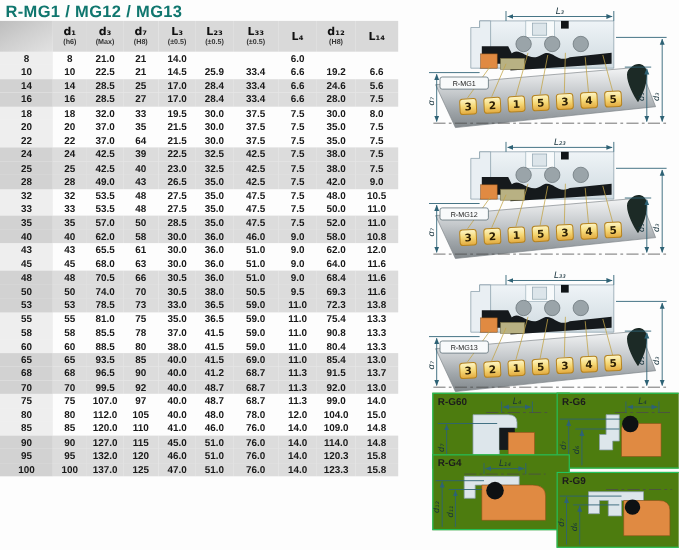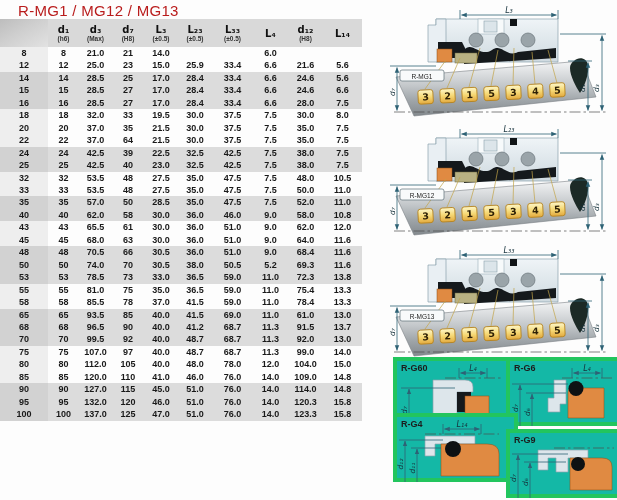--- a/index.html
+++ b/index.html
@@ -1,41 +1,41 @@
 <!DOCTYPE html>
 <html><head>
 <meta charset="utf-8">
 <style>
   html,body { margin:0; padding:0; }
   body { width:617px; height:500px; position:relative; overflow:hidden;
          background:#fdfdfd; font-family:"Liberation Sans", sans-serif; }
 
   
   .tblwrap { position:absolute; left:0; top:0; width:392px; }
-  .title { font-size:15px; font-weight:normal; color:#b91c1c; margin:2px 0 1px 18px;
+  .title { font-size:15px; font-weight:bold; color:#0f766e; margin:2px 0 1px 5px;
            letter-spacing:.3px; height:16px; }
   table { border-collapse:collapse; table-layout:fixed; width:362px; }
   thead th { background:#d9d9d9; height:28px; padding:0; vertical-align:middle; text-align:center; }
   th.corner { background:linear-gradient(to bottom right,#bdbdbd 0%,#cfcfcf 45%,#e2e2e2 100%); }
   .th-name { font-family:"DejaVu Sans",sans-serif; font-weight:bold; font-size:10px; color:#111; line-height:11px; }
   .th-tol  { font-size:6.5px; font-weight:bold; color:#333; line-height:7px; }
   tbody td { height:12.45px; line-height:12.45px; padding:0; text-align:center;
              font-size:9px; font-weight:bold; color:#191919; white-space:nowrap;
              font-family:"Liberation Sans",sans-serif; }
   tr.band td { background:#dcdcdc; }
   tbody td:first-child { background:rgba(0,0,0,0.06); }
   tr.band td:first-child { background:#d2d2d2; }
 
   
   .rp { position:absolute; left:390px; top:0; width:227px; height:500px; }
   .diag { position:absolute; left:0; width:222px; height:114px; }
   #diag0 { top:4px; } #diag1 { top:123px; } #diag2 { top:244px; }
 
-  .panel { position:absolute; width:125px; height:69px; background:#14b8a6;
-           border:4px solid #22c55e; box-sizing:border-box; }
+  .panel { position:absolute; width:125px; height:69px; background:#4d7c0f;
+           border:1px solid #22c55e; box-sizing:border-box; }
   #pG60 { left:3px;  top:357px; } #pG6 { left:116px; top:357px;padding-left:46px; }
   #pG4  { left:3px;  top:413px; } #pG9 { left:116px; top:429px; }
   .plabel { position:absolute; left:4px; top:2px; font-size:9px; font-weight:bold; color:#1c1c1c; }
   .panel svg { position:absolute; left:0; top:1px; }
 
   
   .dim line { stroke:#2e6275; stroke-width:0.8; }
   .ext { stroke:#2e6275; stroke-width:0.6; }
   .dim-t { font:italic 8px "DejaVu Sans",sans-serif; fill:#16323c; text-anchor:middle; }
   .dim-ts { font:italic 7.5px "DejaVu Sans",sans-serif; fill:#16323c; text-anchor:middle; }
@@ -132,56 +132,44 @@
           <td>21.0</td>
           <td>21</td>
           <td>14.0</td>
           <td></td>
           <td></td>
           <td>6.0</td>
           <td></td>
           <td></td>
         </tr>
         <tr>
-          <td>12</td>
-          <td>12</td>
-          <td>25.0</td>
-          <td>23</td>
-          <td>15.0</td>
+          <td>10</td>
+          <td>10</td>
+          <td>22.5</td>
+          <td>21</td>
+          <td>14.5</td>
           <td>25.9</td>
           <td>33.4</td>
           <td>6.6</td>
-          <td>21.6</td>
-          <td>5.6</td>
+          <td>19.2</td>
+          <td>6.6</td>
         </tr>
         <tr class="band">
           <td>14</td>
           <td>14</td>
           <td>28.5</td>
           <td>25</td>
           <td>17.0</td>
           <td>28.4</td>
           <td>33.4</td>
           <td>6.6</td>
           <td>24.6</td>
           <td>5.6</td>
         </tr>
         <tr class="band">
-          <td>15</td>
-          <td>15</td>
-          <td>28.5</td>
-          <td>27</td>
-          <td>17.0</td>
-          <td>28.4</td>
-          <td>33.4</td>
-          <td>6.6</td>
-          <td>24.6</td>
-          <td>6.6</td>
-        </tr>
-        <tr class="band">
           <td>16</td>
           <td>16</td>
           <td>28.5</td>
           <td>27</td>
           <td>17.0</td>
           <td>28.4</td>
           <td>33.4</td>
           <td>6.6</td>
           <td>28.0</td>
           <td>7.5</td>
@@ -238,20 +226,32 @@
           <td>25</td>
           <td>25</td>
           <td>42.5</td>
           <td>40</td>
           <td>23.0</td>
           <td>32.5</td>
           <td>42.5</td>
           <td>7.5</td>
           <td>38.0</td>
           <td>7.5</td>
+        </tr>
+        <tr class="band">
+          <td>28</td>
+          <td>28</td>
+          <td>49.0</td>
+          <td>43</td>
+          <td>26.5</td>
+          <td>35.0</td>
+          <td>42.5</td>
+          <td>7.5</td>
+          <td>42.0</td>
+          <td>9.0</td>
         </tr>
         <tr>
           <td>32</td>
           <td>32</td>
           <td>53.5</td>
           <td>48</td>
           <td>27.5</td>
           <td>35.0</td>
           <td>47.5</td>
           <td>7.5</td>
@@ -331,21 +331,21 @@
           <td>11.6</td>
         </tr>
         <tr class="band">
           <td>50</td>
           <td>50</td>
           <td>74.0</td>
           <td>70</td>
           <td>30.5</td>
           <td>38.0</td>
           <td>50.5</td>
-          <td>5.2</td>
+          <td>9.5</td>
           <td>69.3</td>
           <td>11.6</td>
         </tr>
         <tr class="band">
           <td>53</td>
           <td>53</td>
           <td>78.5</td>
           <td>73</td>
           <td>33.0</td>
           <td>36.5</td>
@@ -368,33 +368,45 @@
         </tr>
         <tr>
           <td>58</td>
           <td>58</td>
           <td>85.5</td>
           <td>78</td>
           <td>37.0</td>
           <td>41.5</td>
           <td>59.0</td>
           <td>11.0</td>
-          <td>78.4</td>
+          <td>90.8</td>
+          <td>13.3</td>
+        </tr>
+        <tr>
+          <td>60</td>
+          <td>60</td>
+          <td>88.5</td>
+          <td>80</td>
+          <td>38.0</td>
+          <td>41.5</td>
+          <td>59.0</td>
+          <td>11.0</td>
+          <td>80.4</td>
           <td>13.3</td>
         </tr>
         <tr class="band">
           <td>65</td>
           <td>65</td>
           <td>93.5</td>
           <td>85</td>
           <td>40.0</td>
           <td>41.5</td>
           <td>69.0</td>
           <td>11.0</td>
-          <td>61.0</td>
+          <td>85.4</td>
           <td>13.0</td>
         </tr>
         <tr class="band">
           <td>68</td>
           <td>68</td>
           <td>96.5</td>
           <td>90</td>
           <td>40.0</td>
           <td>41.2</td>
           <td>68.7</td>

